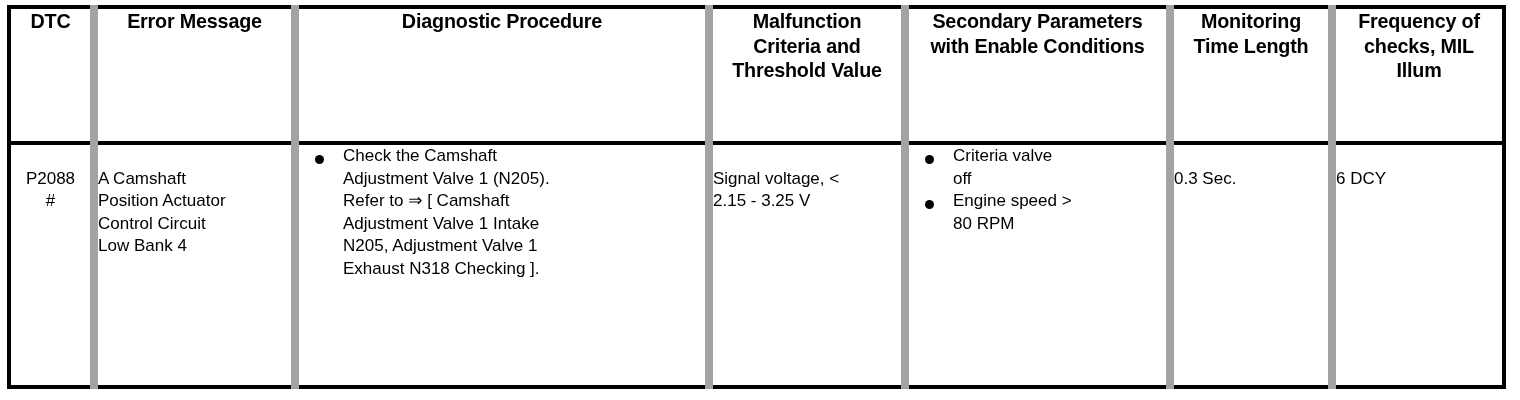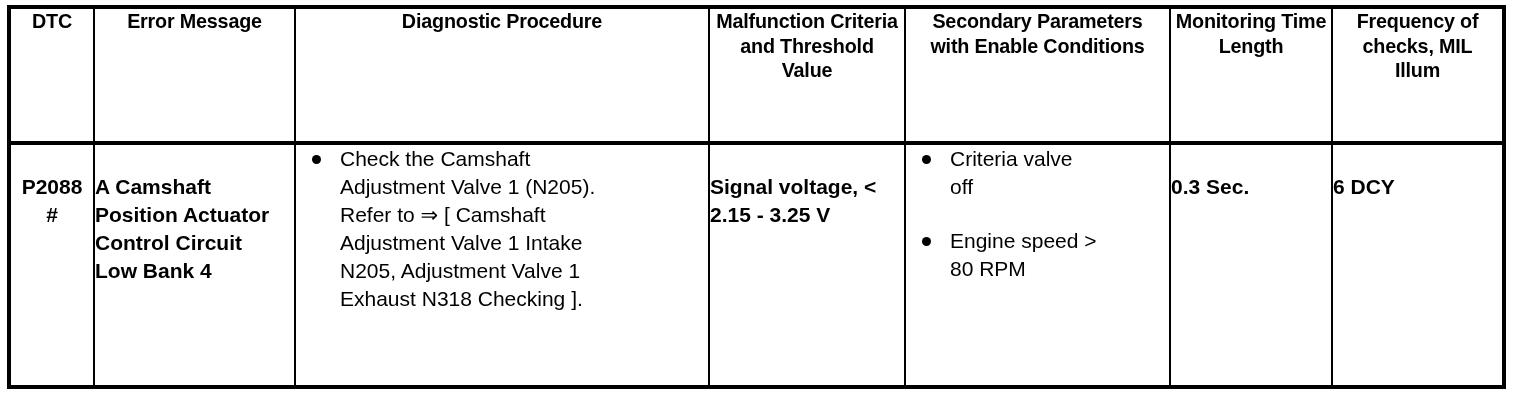--- a/index.html
+++ b/index.html
@@ -32,21 +32,21 @@
     height: 380px;
     box-sizing: border-box;
     border: 4px solid #000000;
     border-collapse: collapse;
     table-layout: fixed;
     background: #ffffff;
   }
 
   .dtc-table td,
   .dtc-table th {
-    border-left: 1px solid #a3a3a3;
+    border-left: 8px solid #a3a3a3;
     border-right: 2px solid #000000;
     padding: 0;
     vertical-align: top;
     background: #ffffff;
   }
   .dtc-table tr > *:first-child { border-left: none; }
   .dtc-table tr > *:last-child  { border-right: none; }
 
   
   thead th {
@@ -64,25 +64,25 @@
   thead th .hdr-text {
     display: block;
     transform: scaleX(0.94);
     transform-origin: center;
   }
 
   
   tbody td {
     height: 240px;
     vertical-align: middle;
-    font-size: 21px;
+    font-size: 17px;
     line-height: 1.33;
   }
 
-  .cell-pad     { padding: 6px 8px 6px 10px; font-weight: bold; }
+  .cell-pad     { padding: 6px 8px 6px 10px; }
   .cell-left    { text-align: left; }
 
   
   .cell-dtc {
     text-align: center;
     vertical-align: middle;
     white-space: pre-line;
   }
 
   
@@ -92,21 +92,21 @@
   ul.bullets {
     list-style: none;
     margin: 0;
     padding: 0;
   }
   ul.bullets > li {
     position: relative;
     padding-left: 30px;
     margin: 0 0 0 14px;
   }
-  ul.bullets > li + li { margin-top: 26px; }
+  ul.bullets > li + li { }
   ul.bullets > li .bullet-dot {
     position: absolute;
     left: 2px;
     top: 10px;
     width: 9px;
     height: 9px;
     border-radius: 50%;
     background: #000000;
   }
   ul.bullets > li .li-text {

